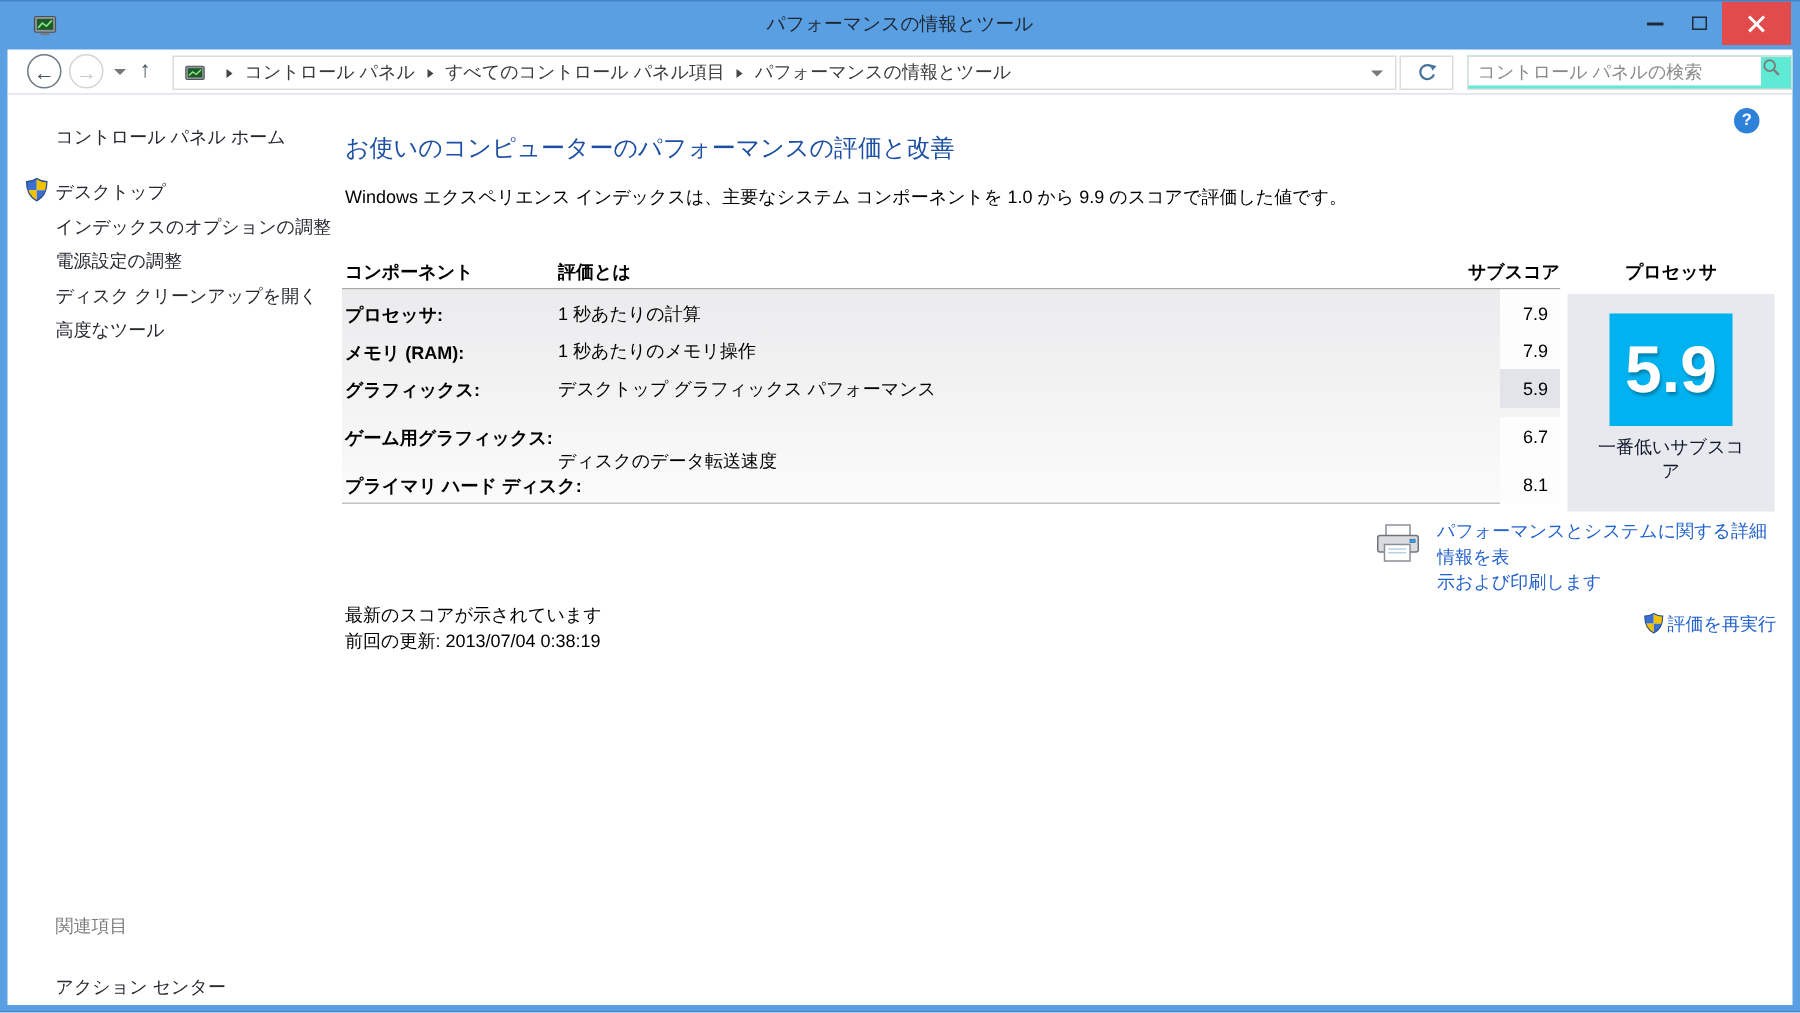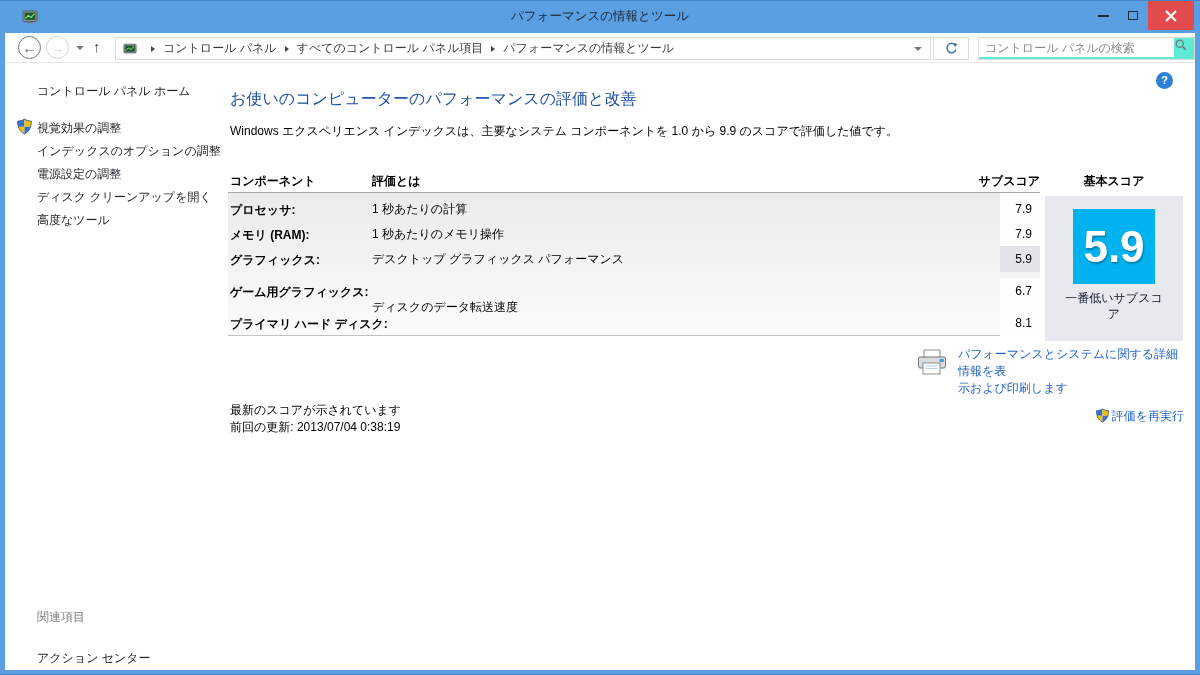--- a/index.html
+++ b/index.html
@@ -169,37 +169,37 @@
         </clipPath>
       </defs>
     <g clip-path="url(#sh1)">
       <rect x="0" y="0" width="8" height="8.3" fill="#3d6fd0"></rect>
         <rect x="8" y="0" width="8" height="8.3" fill="#f2c200"></rect>
       <rect x="0" y="8.3" width="8" height="8" fill="#f2c200"></rect>
         <rect x="8" y="8.3" width="8" height="8" fill="#3d6fd0"></rect>
     </g>
     <path d="M8 1 C10 2.3 12.4 2.9 14.4 2.9 C14.4 8.2 12.9 12.6 8 15 C3.1 12.6 1.6 8.2 1.6 2.9 C3.6 2.9 6 2.3 8 1 Z" fill="none" stroke="#28528f" stroke-width="0.8"></path>
   </svg>
-  <div class="side-item" style="top:119px;">視覚効果の調整</div>
+  <div class="side-item" style="top:119px;">デスクトップ</div>
   <div class="side-item" style="top:142px;">インデックスのオプションの調整</div>
   <div class="side-item" style="top:165px;">電源設定の調整</div>
   <div class="side-item" style="top:188px;">ディスク クリーンアップを開く</div>
   <div class="side-item" style="top:211px;">高度なツール</div>
   <div class="related-title">関連項目</div>
   <div class="side-item" style="top:631px;margin-top:18px;">アクション センター</div>
 
   <div class="help-icon">?</div>
 
   <div class="page-title">お使いのコンピューターのパフォーマンスの評価と改善</div>
   <div class="subtitle">Windows エクスペリエンス インデックスは、主要なシステム コンポーネントを 1.0 から 9.9 のスコアで評価した値です。</div>
 
   <div class="th" style="left:230px;">コンポーネント</div>
   <div class="th" style="left:372px;">評価とは</div>
   <div class="th" style="left:940px; width:100px; text-align:right;">サブスコア</div>
-  <div class="th" style="left:1045px; width:138px; text-align:center;">基本スコア</div>
+  <div class="th" style="left:1045px; width:138px; text-align:center;">プロセッサ</div>
   <div class="header-line"></div>
 
   <div class="table-body"></div>
   <div class="score-strip" style="top:192px; height:53px;"></div>
   <div class="score-strip hl" style="top:245px; height:26px;"></div>
   <div class="score-strip" style="top:277px; height:58px;"></div>
 
   <div class="cell-comp" style="top:201px;">プロセッサ:</div>
   <div class="cell-desc" style="top:201px;">1 秒あたりの計算</div>
   <div class="cell-score" style="top:201px;">7.9</div>

